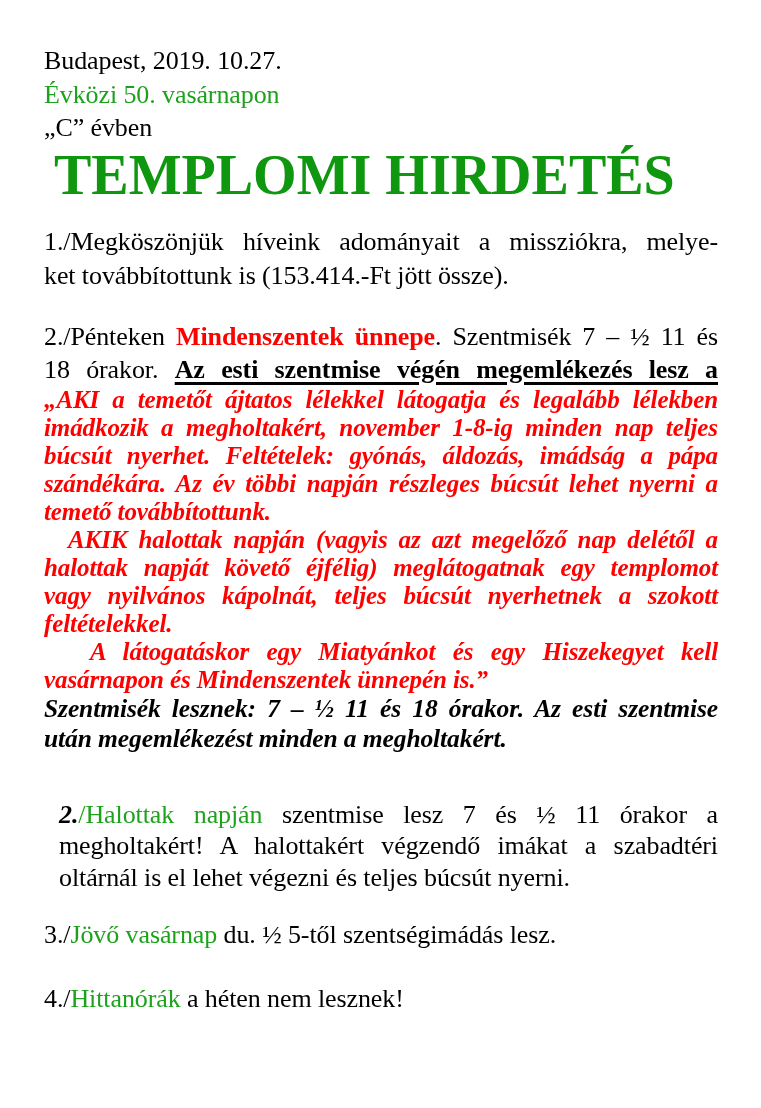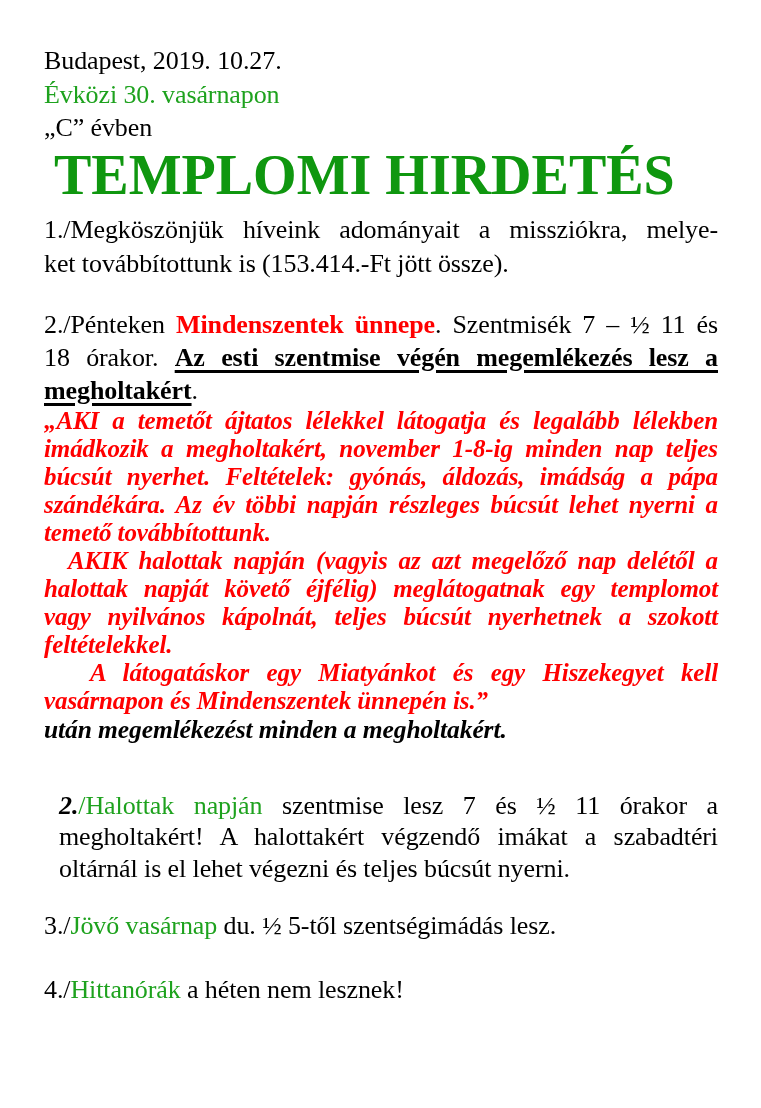--- a/index.html
+++ b/index.html
@@ -40,21 +40,21 @@
   .block-main-title .line {
     font-size: 56px;
     line-height: 59px;
     font-weight: bold;
     color: var(--title-green, #0f970f);
     padding-left: 10px;
     letter-spacing: 0;
     white-space: nowrap;
   }
 
-  .block-item-1 { margin-top: 8px; }
+  .block-item-1 { margin-top: 20px; }
   .block-item-1 .line { line-height: 34px; }
 
   .block-item-2 { margin-top: 27px; }
   .block-item-2 .line { line-height: 33px; }
 
   .block-indulgence-quote .line {
     font-size: 25px;
     line-height: 28px;
     font-weight: bold;
     font-style: italic;
@@ -87,49 +87,49 @@
   .r-bolditalic { font-weight: bold; font-style: italic; color: #000000; }
   .r-title {  }
 </style>
 </head>
 <body style="background: rgb(255, 255, 255);">
 
 <div class="page">
   <main>
       <div class="block block-dateline-group">
         <div class="line"><span class="run r-plain">Budapest, 2019. 10.27.</span></div>
-        <div class="line"><span class="run r-green">Évközi 30. vasárnapon</span></div>
+        <div class="line"><span class="run r-green">Évközi 50. vasárnapon</span></div>
         <div class="line"><span class="run r-plain">„C” évben</span></div>
       </div>
       <div class="block block-main-title">
         <div class="line"><span class="run r-title">TEMPLOMI HIRDETÉS</span></div>
       </div>
       <div class="block block-item-1">
         <div class="line just"><span class="run r-plain">1./Megköszönjük híveink adományait a missziókra, melye-</span></div>
         <div class="line"><span class="run r-plain">ket továbbítottunk is (153.414.-Ft jött össze).</span></div>
       </div>
       <div class="block block-item-2">
         <div class="line just"><span class="run r-plain">2./Pénteken </span><span class="run r-redbold">Mindenszentek ünnepe</span><span class="run r-plain">. Szentmisék 7 – ½ 11 és</span></div>
         <div class="line just"><span class="run r-plain">18 órakor. </span><span class="run r-boldul">Az esti szentmise végén megemlékezés lesz a</span></div>
-        <div class="line"><span class="run r-boldul">megholtakért</span><span class="run r-plain">.</span></div>
       </div>
       <div class="block block-indulgence-quote">
         <div class="line just"><span class="run">„AKI a temetőt ájtatos lélekkel látogatja és legalább lélekben</span></div>
         <div class="line just"><span class="run">imádkozik a megholtakért, november 1-8-ig minden nap teljes</span></div>
         <div class="line just"><span class="run">búcsút nyerhet. Feltételek: gyónás, áldozás, imádság a pápa</span></div>
         <div class="line just"><span class="run">szándékára. Az év többi napján részleges búcsút lehet nyerni a</span></div>
         <div class="line"><span class="run">temető továbbítottunk.</span></div>
         <div class="line just ind1"><span class="run">AKIK halottak napján (vagyis az azt megelőző nap delétől a</span></div>
         <div class="line just"><span class="run">halottak napját követő éjfélig) meglátogatnak egy templomot</span></div>
         <div class="line just"><span class="run">vagy nyilvános kápolnát, teljes búcsút nyerhetnek a szokott</span></div>
         <div class="line"><span class="run">feltételekkel.</span></div>
         <div class="line just ind2"><span class="run">A látogatáskor egy Miatyánkot és egy Hiszekegyet kell</span></div>
         <div class="line"><span class="run">vasárnapon és Mindenszentek ünnepén is.”</span></div>
       </div>
       <div class="block block-mass-schedule">
+        <div class="line just"><span class="run">Szentmisék lesznek: 7 – ½ 11 és 18 órakor. Az esti szentmise</span></div>
         <div class="line"><span class="run">után megemlékezést minden a megholtakért.</span></div>
       </div>
       <div class="block block-item-2b">
         <div class="line just"><span class="run r-bolditalic">2.</span><span class="run r-green">/Halottak napján</span><span class="run r-plain"> szentmise lesz 7 és ½ 11 órakor a</span></div>
         <div class="line just"><span class="run r-plain">megholtakért! A halottakért végzendő imákat a szabadtéri</span></div>
         <div class="line"><span class="run r-plain">oltárnál is el lehet végezni és teljes búcsút nyerni.</span></div>
       </div>
       <div class="block block-item-3">
         <div class="line"><span class="run r-plain">3./</span><span class="run r-green">Jövő vasárnap</span><span class="run r-plain"> du. ½ 5-től szentségimádás lesz.</span></div>
       </div>

